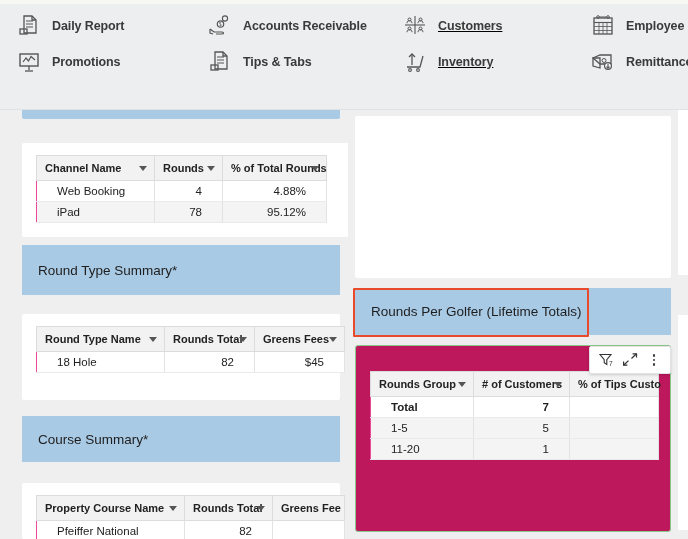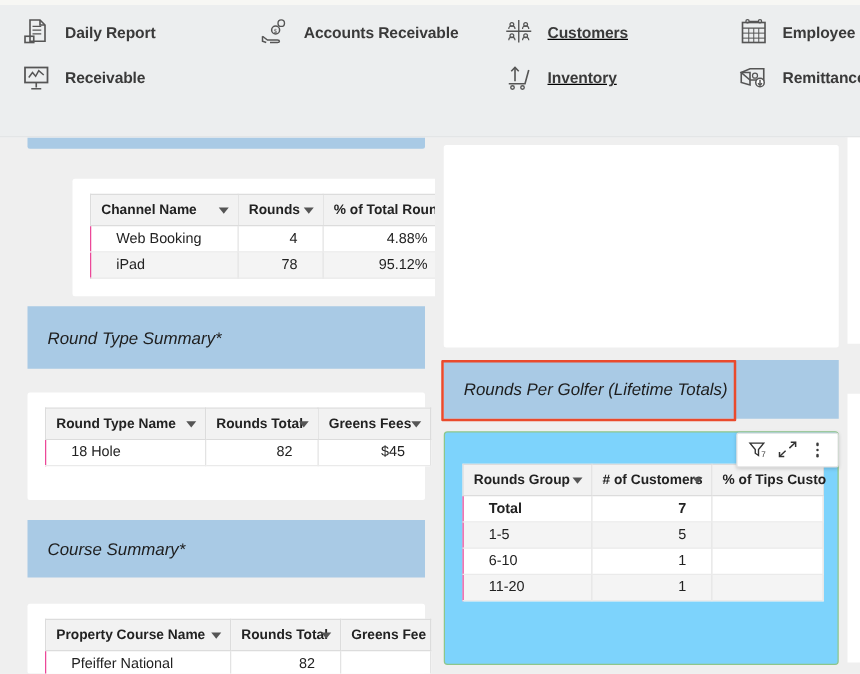--- a/index.html
+++ b/index.html
@@ -67,21 +67,20 @@
     position: absolute; left: 2px; top: 205px; width: 10px; height: 215px;
     background: #ffffff;
   }
 
   
   .sec-header {
     background: #a9cae5; color: #1e1e1e;
     display: flex; align-items: center;
     font-size: 13.5px; padding-left: 16px;
     position: absolute;
-    font-style: italic;
   }
   
   .card {
     position: absolute; background: #ffffff; border-radius: 2px;
   }
 
   
   table.grid {
     border-collapse: collapse; table-layout: fixed;
     font-size: 11.5px; color: #222; background: #fff;
@@ -107,21 +106,21 @@
   table.grid tr.alt td { background: #f4f4f4; }
   table.grid tr.plain td { background: #ffffff; }
 
   
   .hl-red {
     position: absolute; border: 2px solid #ea4a2c; border-radius: 1px;
     pointer-events: none;
   }
   .hl-green {
     position: absolute; border: 1px solid #8cc68b; border-radius: 3px;
-    background: #7dd3fc;
+    background: #be185d;
   }
 
   
   .viz-toolbar {
     position: absolute; background: #ffffff;
     border: 1px solid #e2e2e2; border-radius: 2px;
     box-shadow: 0 1px 3px rgba(0,0,0,.16);
     display: flex; align-items: center; gap: 2px;
     padding: 3px 5px; z-index: 40;
   }
@@ -158,36 +157,49 @@
 
       <div class="ribbon-item">
         <span class="ribbon-ico">
           <svg width="26" height="26" viewBox="0 0 26 26">
             <rect x="4" y="5" width="18" height="12" fill="none" stroke="#555" stroke-width="1.4"></rect>
             <polyline points="7,13 10,9 12.5,12 15,7.5 19,11" fill="none" stroke="#555" stroke-width="1.2"></polyline>
             <line x1="13" y1="17" x2="13" y2="21" stroke="#555" stroke-width="1.3"></line>
             <line x1="9" y1="22" x2="17" y2="22" stroke="#555" stroke-width="1.3"></line>
           </svg>
         </span>
-        <span class="ribbon-label">Receivable</span>
+        <span class="ribbon-label">Promotions</span>
       </div>
     </div>
 
     <div class="ribbon-col c1">
       <div class="ribbon-item">
         <span class="ribbon-ico">
           <svg width="26" height="26" viewBox="0 0 26 26">
             <circle cx="18" cy="5.5" r="2.6" fill="none" stroke="#555" stroke-width="1.1"></circle>
             <circle cx="13.5" cy="11" r="3.2" fill="none" stroke="#555" stroke-width="1.2"></circle>
             <text x="12" y="13" font-size="4.5" fill="#555" font-family="sans-serif">$</text>
             <path d="M3 16 l4 3 h8 c2 0 2 2 0 2 h-6" fill="none" stroke="#555" stroke-width="1.2"></path>
             <path d="M3 16 v4 l3 1" fill="none" stroke="#555" stroke-width="1.2"></path>
           </svg>
         </span>
         <span class="ribbon-label">Accounts Receivable</span>
+      </div>
+      <div class="ribbon-item">
+        <span class="ribbon-ico">
+          <svg width="26" height="26" viewBox="0 0 26 26">
+            <path d="M8 3 h8 l4 4 v13 h-12 z" fill="none" stroke="#555" stroke-width="1.3"></path>
+            <path d="M16 3 v4 h4" fill="none" stroke="#555" stroke-width="1.3"></path>
+            <line x1="10" y1="8" x2="17" y2="8" stroke="#555" stroke-width="1"></line>
+            <line x1="10" y1="11" x2="17" y2="11" stroke="#555" stroke-width="1"></line>
+            <line x1="10" y1="14" x2="17" y2="14" stroke="#555" stroke-width="1"></line>
+            <rect x="4" y="16" width="7" height="5" fill="none" stroke="#555" stroke-width="1.3"></rect>
+          </svg>
+        </span>
+        <span class="ribbon-label">Tips &amp; Tabs</span>
       </div>
     </div>
 
     <div class="ribbon-col c2">
       <div class="ribbon-item">
         <span class="ribbon-ico">
           <svg width="26" height="26" viewBox="0 0 26 26">
             <line x1="13" y1="3" x2="13" y2="21" stroke="#555" stroke-width="1.1"></line>
             <line x1="3" y1="12" x2="23" y2="12" stroke="#555" stroke-width="1.1"></line>
             <circle cx="7.5" cy="6.5" r="1.5" fill="none" stroke="#555" stroke-width="1"></circle>
@@ -249,21 +261,21 @@
       </div>
     </div>
   </div>
 
   <div class="content">
 
     <div class="col-left">
 
       <div class="sec-header" style="left:22px; top:0px; width:318px; height:9px; border-radius:0 0 2px 2px;"></div>
 
-      <div class="card" style="left:22px; top:33px; width:364px; height:94px;margin-left:36px;">
+      <div class="card" style="left:22px; top:33px; width:364px; height:94px;">
         <table class="grid" style="position:absolute; left:14px; top:12px; width:290px;">
           <colgroup>
               <col style="width:118px">
               <col style="width:68px">
               <col style="width:104px">
             </colgroup>
           <thead>
             <tr>
               <th>
                 <span>Channel Name</span>
@@ -402,25 +414,20 @@
             <tr class="plain">
               <td class="bold">Total</td>
               <td class="num bold">7</td>
               <td class="num"></td>
             </tr>
             <tr class="alt">
               <td>1-5</td>
               <td class="num">5</td>
               <td class="num"></td>
             </tr>
-            <tr class="plain">
-              <td>6-10</td>
-              <td class="num">1</td>
-              <td class="num"></td>
-            </tr>
             <tr class="alt">
               <td>11-20</td>
               <td class="num">1</td>
               <td class="num"></td>
             </tr>
           </tbody>
         </table>
       </div>
     </div>
 

